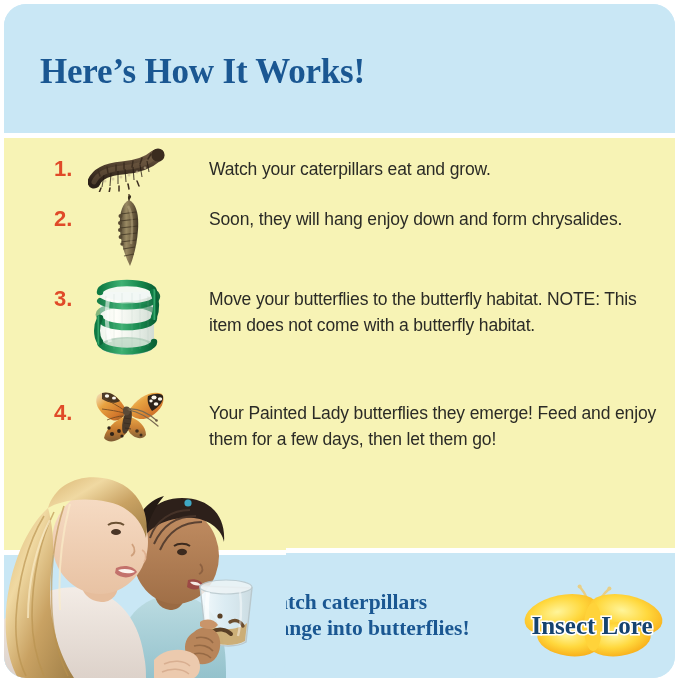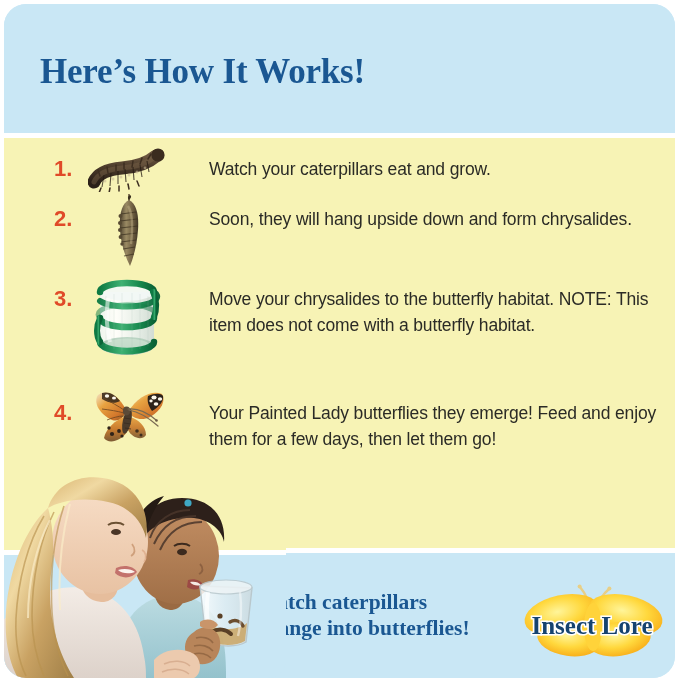--- a/index.html
+++ b/index.html
@@ -278,21 +278,21 @@
               <circle cx="12" cy="29" r="2"></circle>
             <circle cx="12" cy="36" r="2"></circle>
               <circle cx="12.5" cy="43" r="1.9"></circle>
             <circle cx="14" cy="50" r="1.7"></circle>
           </g>
 
           <path d="M20,12 C24,18 25,32 23,50" stroke="#c5b58c" stroke-width="2.4" fill="none" opacity="0.45"></path>
         </svg>
       </div>
 
-      <div class="step-text nosel">Soon, they will hang upside down and form chrysalides.</div>
+      <div class="step-text nosel">Soon, they will hang enjoy down and form chrysalides.</div>
     </div>
 
     <div class="step" id="step-3">
       <div class="step-number nosel">3.</div>
 
       <div class="step-art" id="art-habitat">
         <svg width="74" height="86" viewBox="0 0 74 86">
           <defs>
             <linearGradient id="meshg" x1="0" y1="0" x2="1" y2="0">
               <stop offset="0" stop-color="#eef4f2"></stop>
@@ -334,21 +334,21 @@
             <path d="M32,17 L32,75"></path>
               <path d="M42,17 L42,75"></path>
             <path d="M50,18 L50,73"></path>
               <path d="M58,20 L58,70"></path>
           </g>
 
           <path d="M18,22 C16,38 17,55 20,66" stroke="#ffffff" stroke-width="4" fill="none" opacity="0.55"></path>
         </svg>
       </div>
 
-      <div class="step-text nosel">Move your chrysalides to the butterfly habitat. NOTE: This item does not come with a butterfly habitat.</div>
+      <div class="step-text nosel">Move your butterflies to the butterfly habitat. NOTE: This item does not come with a butterfly habitat.</div>
     </div>
 
     <div class="step" id="step-4">
       <div class="step-number nosel">4.</div>
 
       <div class="step-art" id="art-butterfly">
         <svg width="82" height="62" viewBox="0 0 82 62">
           <defs>
             <linearGradient id="wingUp" x1="0" y1="0" x2="1" y2="1">
               <stop offset="0" stop-color="#f3e6c8"></stop>

